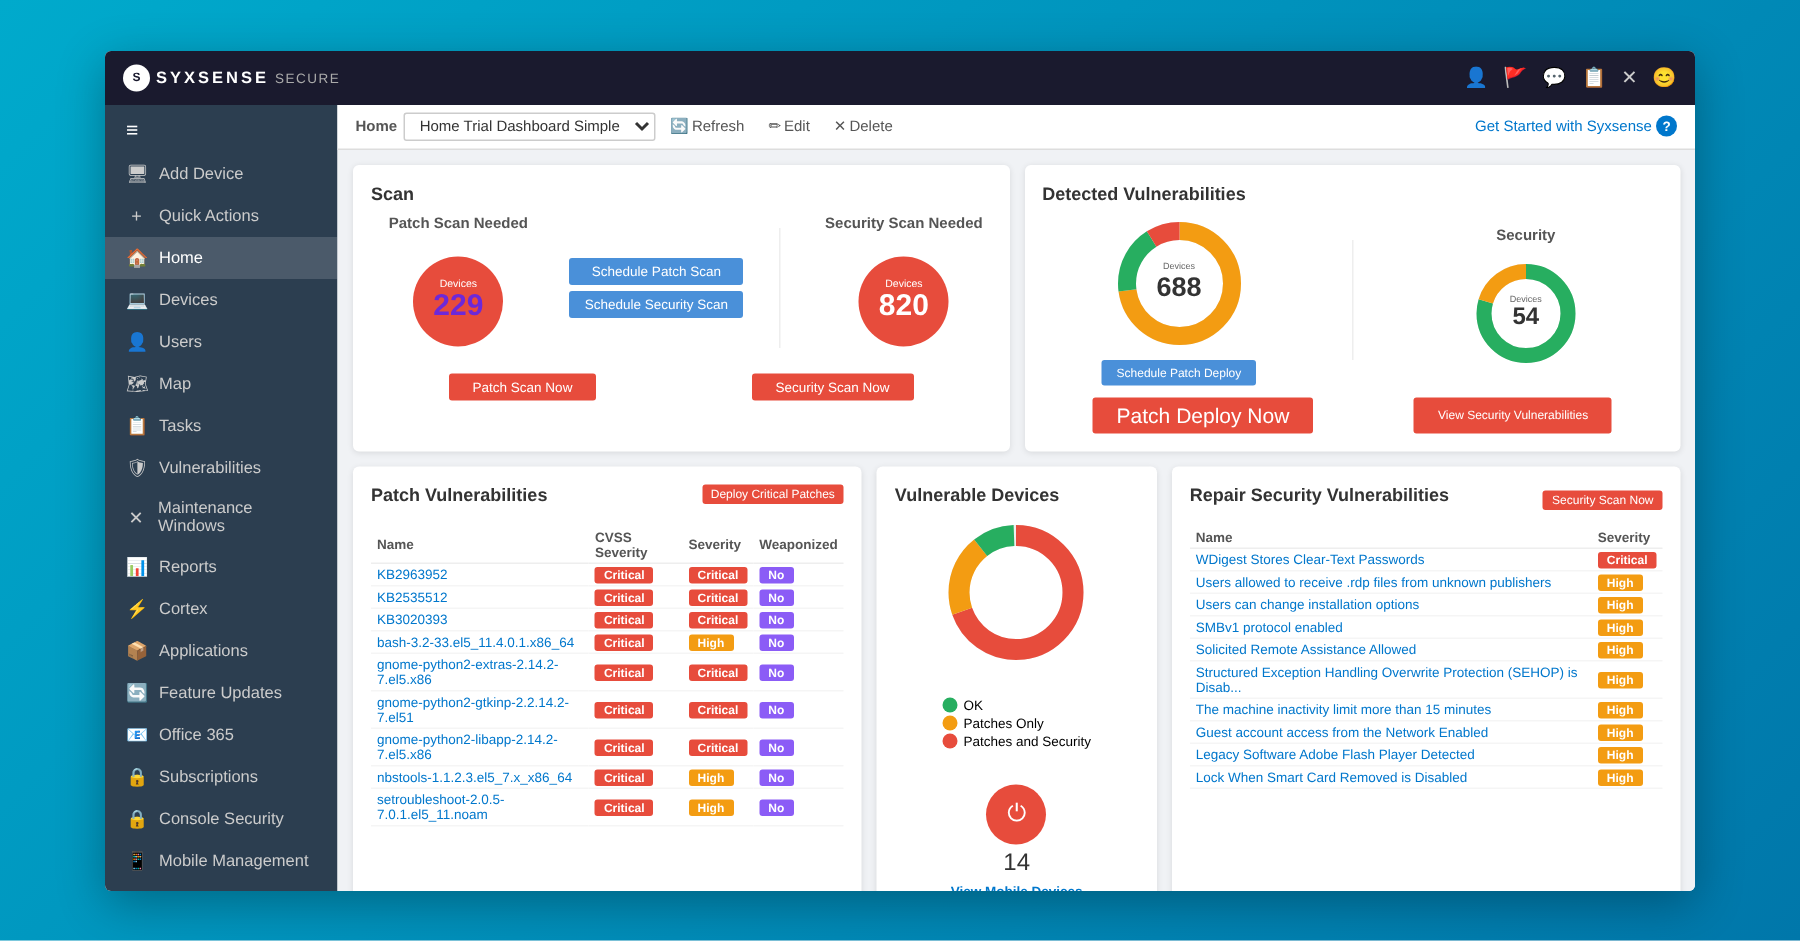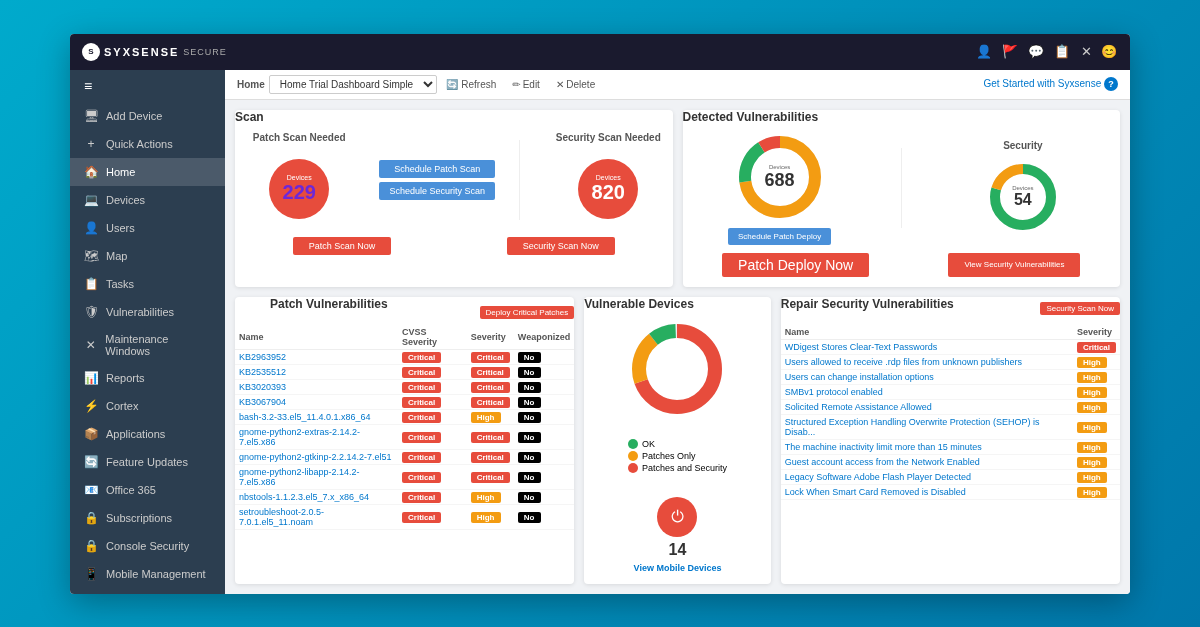--- a/index.html
+++ b/index.html
@@ -35,59 +35,59 @@
     .toolbar-home { font-size: 10px; color: #555; font-weight: bold; }
     .toolbar-select { font-size: 10px; border: 1px solid #ccc; padding: 2px 6px; background: #fff; border-radius: 2px; color: #333; }
     .toolbar-btn { font-size: 10px; border: none; background: none; cursor: pointer; color: #555; display: flex; align-items: center; gap: 2px; padding: 2px 6px; }
     .toolbar-right { margin-left: auto; font-size: 10px; color: #0077cc; cursor: pointer; }
     .question-mark { background: #0077cc; color: #fff; width: 14px; height: 14px; border-radius: 50%; display: inline-flex; align-items: center; justify-content: center; font-size: 9px; font-weight: bold; }
     
     
     .dashboard { flex: 1; padding: 10px; display: grid; grid-template-columns: 1fr 1fr; grid-template-rows: auto auto; gap: 10px; overflow-y: auto; }
     
     
-    .card { background: #fff; border-radius: 4px; box-shadow: 0 1px 4px rgba(0,0,0,0.1); }
+    .card { background: #fff; border-radius: 4px; padding: 12px; box-shadow: 0 1px 4px rgba(0,0,0,0.1); }
     .card-title { font-size: 12px; font-weight: bold; color: #333; margin-bottom: 8px; }
     
     
     .scan-card { grid-column: 1; grid-row: 1; }
     .scan-sections { display: flex; gap: 16px; align-items: center; }
     .scan-section { flex: 1; display: flex; flex-direction: column; align-items: center; gap: 6px; }
     .scan-section-title { font-size: 10px; color: #555; text-align: center; font-weight: bold; }
     .scan-buttons { display: flex; flex-direction: column; gap: 4px; }
     .btn-blue { background: #4a90d9; color: #fff; border: none; padding: 4px 10px; font-size: 9px; border-radius: 2px; cursor: pointer; white-space: nowrap; }
     .btn-red { background: #e74c3c; color: #fff; border: none; padding: 4px 16px; font-size: 9px; border-radius: 2px; cursor: pointer; }
     
     
     .vuln-card { grid-column: 2; grid-row: 1; }
     .vuln-sections { display: flex; gap: 16px; align-items: center; }
     .vuln-section { flex: 1; display: flex; flex-direction: column; align-items: center; gap: 6px; }
-    .patch-header { display: flex; justify-content: space-between; align-items: flex-end; margin-bottom: 6px; margin-left: 35px; }
+    .patch-header { display: flex; justify-content: space-between; align-items: flex-start; margin-bottom: 6px; }
     .patch-table { width: 100%; border-collapse: collapse; font-size: 9px; }
     .patch-table th { text-align: left; color: #555; padding: 2px 4px; border-bottom: 1px solid #eee; font-size: 9px; }
     .patch-table td { padding: 2px 4px; border-bottom: 1px solid #f5f5f5; }
     .patch-link { color: #0077cc; text-decoration: none; font-size: 9px; }
     .badge { color: #fff; padding: 1px 6px; border-radius: 2px; font-size: 8px; font-weight: bold; }
     .badge-red { background: #e74c3c; }
     .badge-orange { background: #f39c12; }
-    .badge-green { background: #000000; }
+    .badge-green { background: #8b5cf6; }
     .devices-content { display: flex; flex-direction: column; align-items: center; gap: 20px; }
     .legend { display: flex; flex-direction: column; gap: 2px; font-size: 9px; }
     .legend-item { display: flex; align-items: center; gap: 4px; }
     .legend-dot { width: 10px; height: 10px; border-radius: 50%; }
     .repair-header { display: flex; justify-content: space-between; align-items: center; margin-bottom: 6px; }
     .repair-table { width: 100%; border-collapse: collapse; font-size: 9px; }
     .repair-table th { text-align: left; color: #555; padding: 2px 4px; border-bottom: 1px solid #eee; font-size: 9px; }
     .repair-table td { padding: 2px 4px; border-bottom: 1px solid #f5f5f5; }
     .repair-link { color: #0077cc; text-decoration: none; font-size: 9px; }
     
     
     .mobile-section { display: flex; flex-direction: column; align-items: center; gap: 4px; }
     .power-btn { width: 40px; height: 40px; background: #e74c3c; border-radius: 50%; display: flex; align-items: center; justify-content: center; color: #fff; font-size: 16px; }
-    .mobile-count { font-size: 16px; font-weight: bold; color: #333; }
+    .mobile-count { font-size: 16px; font-weight: normal; color: #333; }
     .mobile-label { font-size: 9px; color: #0077cc; cursor: pointer; font-weight: bold; }
     
     
     .donut-container { position: relative; width: 80px; height: 80px; }
     .donut-inner { position: absolute; top: 50%; left: 50%; transform: translate(-50%,-50%); text-align: center; }
 
     .scan-divider { width: 1px; background: #eee; height: 80px; margin: 0 8px; }
   </style>
 </head>
 <body>
@@ -315,26 +315,20 @@
     <td><span class="badge badge-red">Critical</span></td>
     <td><span class="badge badge-green">No</span></td>
   </tr>
                   <tr>
     <td><a class="patch-link" href="#">KB3020393</a></td>
     <td><span class="badge badge-red">Critical</span></td>
     <td><span class="badge badge-red">Critical</span></td>
     <td><span class="badge badge-green">No</span></td>
   </tr>
                   <tr>
-    <td><a class="patch-link" href="#">KB3067904</a></td>
-    <td><span class="badge badge-red">Critical</span></td>
-    <td><span class="badge badge-red">Critical</span></td>
-    <td><span class="badge badge-green">No</span></td>
-  </tr>
-                  <tr>
     <td><a class="patch-link" href="#">bash-3.2-33.el5_11.4.0.1.x86_64</a></td>
     <td><span class="badge badge-red">Critical</span></td>
     <td><span class="badge badge-orange">High</span></td>
     <td><span class="badge badge-green">No</span></td>
   </tr>
                   <tr>
     <td><a class="patch-link" href="#">gnome-python2-extras-2.14.2-7.el5.x86</a></td>
     <td><span class="badge badge-red">Critical</span></td>
     <td><span class="badge badge-red">Critical</span></td>
     <td><span class="badge badge-green">No</span></td>

